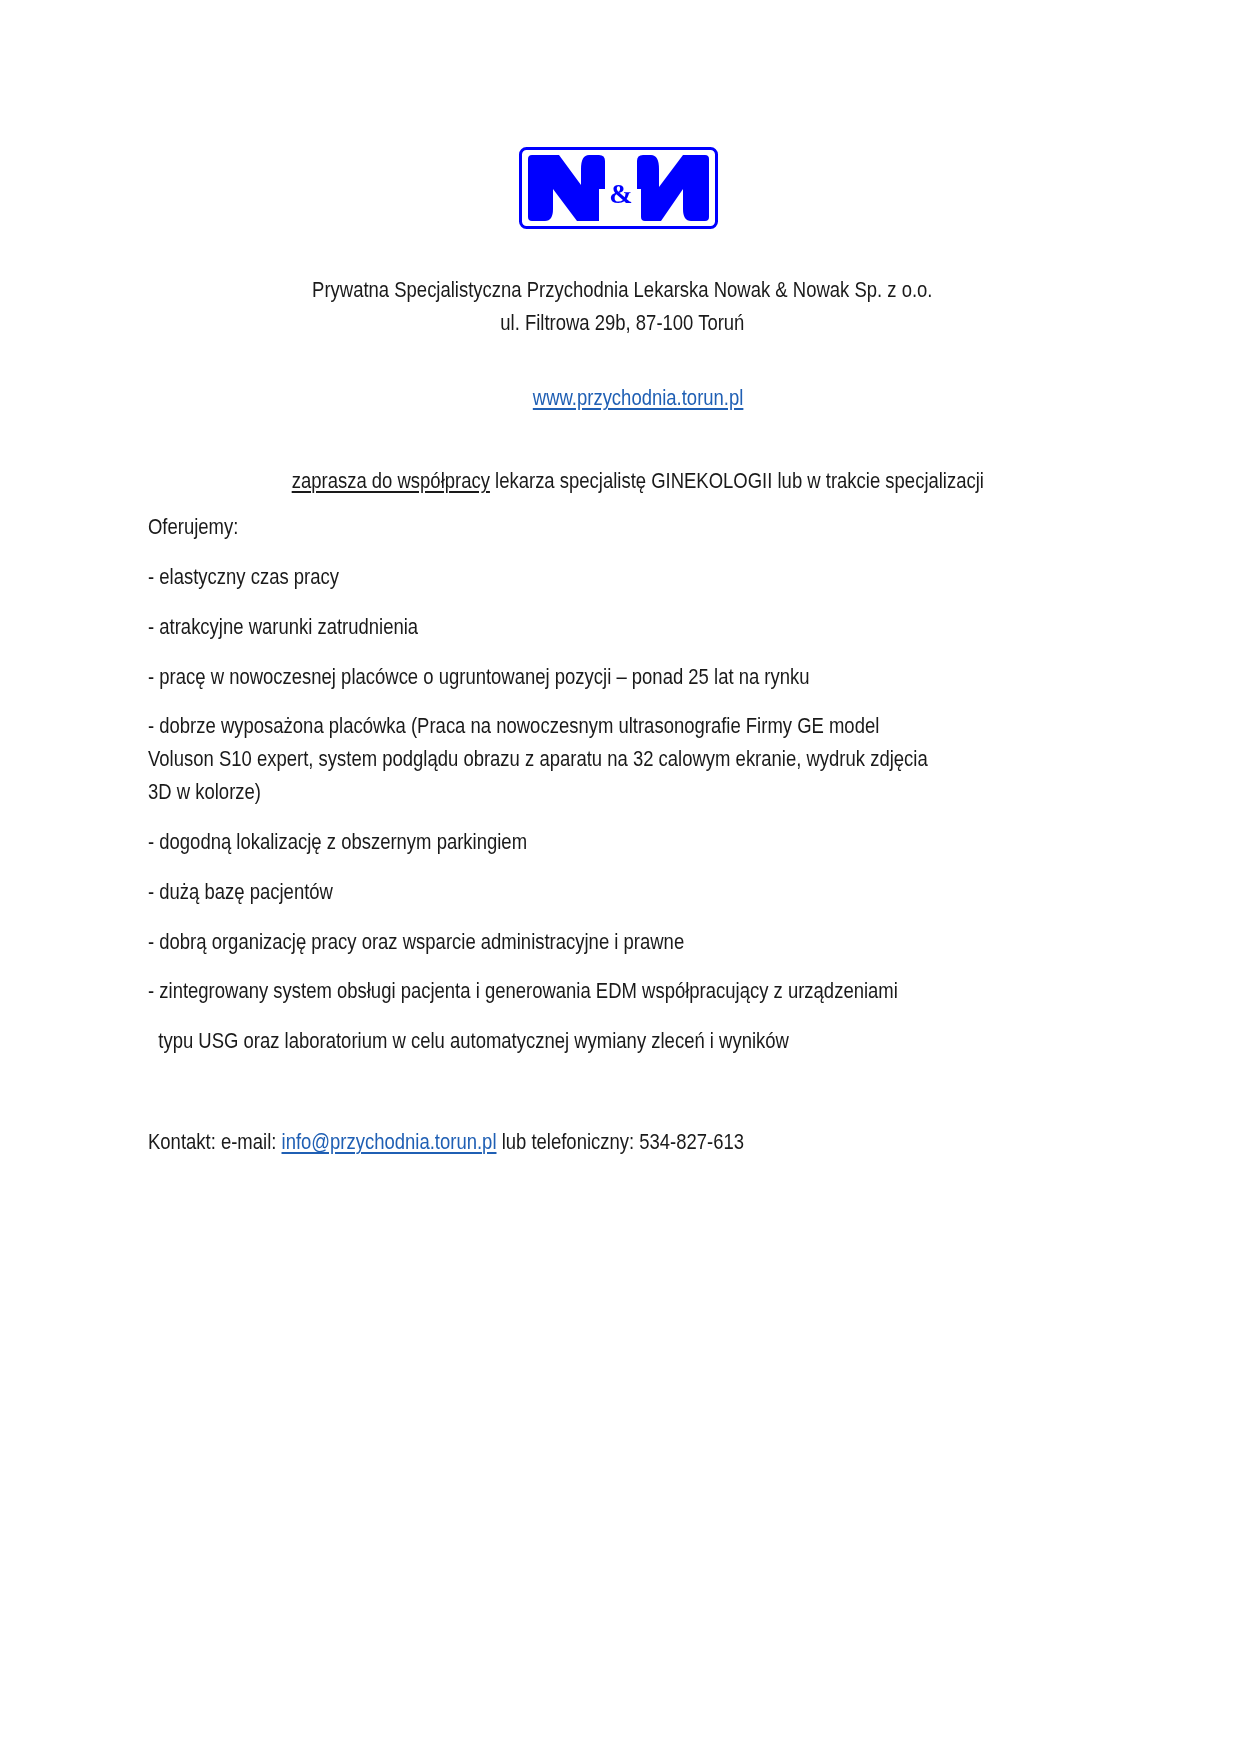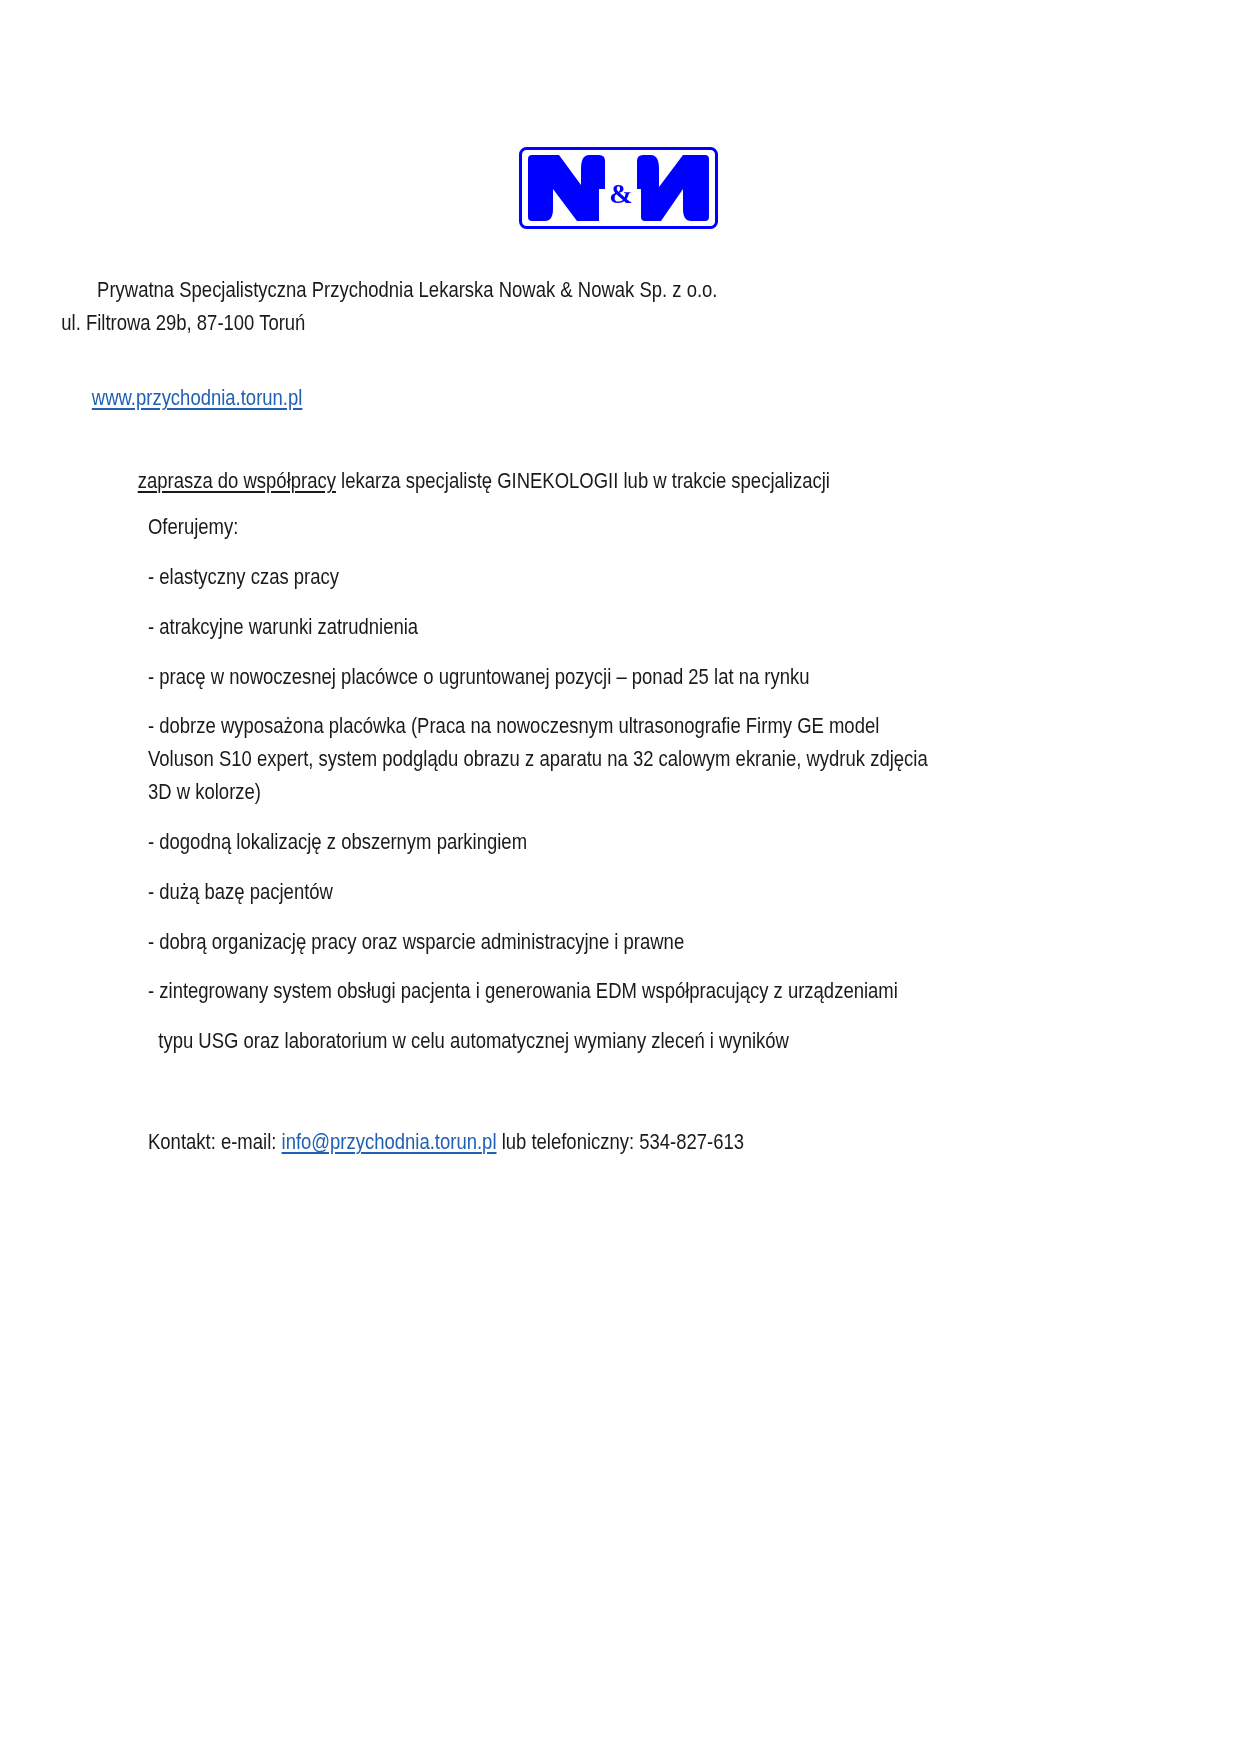--- a/index.html
+++ b/index.html
@@ -4,21 +4,21 @@
 <style>
   html, body { margin: 0; padding: 0; background: #ffffff; }
   body { width: 1240px; height: 1755px; position: relative; overflow: hidden;
          font-family: "Liberation Sans", sans-serif; color: #1a1a1a; }
   .page { position: absolute; left: 0; top: 0; width: 1240px; height: 1755px; background: #fff; }
 
   .logo { position: absolute; left: 519px; top: 147px; width: 199px; height: 82px; }
 
   .line { position: absolute; white-space: pre; font-size: 22px; line-height: 26px;
           transform-origin: 0 0; }
-  .center { left: 14px; width: 1220px; }
+  .center { left: 0; width: 1220px; text-align: center; }
   .center .inner { display: inline-block; transform-origin: 50% 0; }
   .left { left: 148px; transform: scaleX(0.84); }
 
   a.link { color: #1f5fb4; text-decoration: underline; text-underline-offset: 3px; }
   .ul { text-decoration: underline; text-underline-offset: 3px; }
 </style>
 </head>
 <body>
 
 <div class="page">

